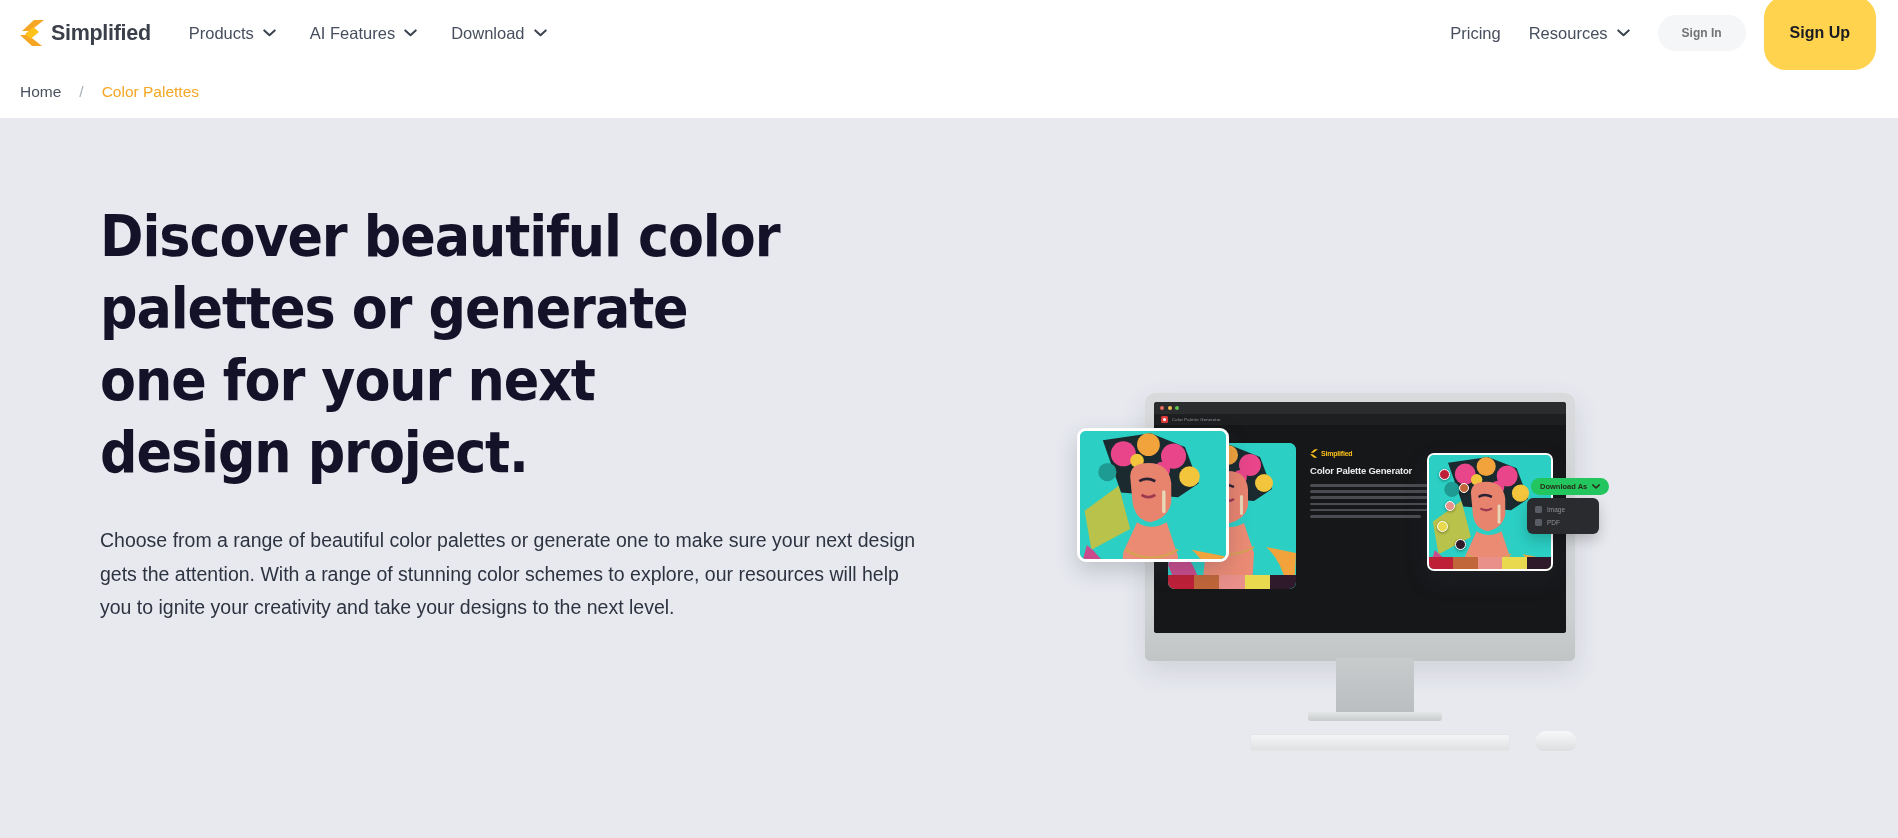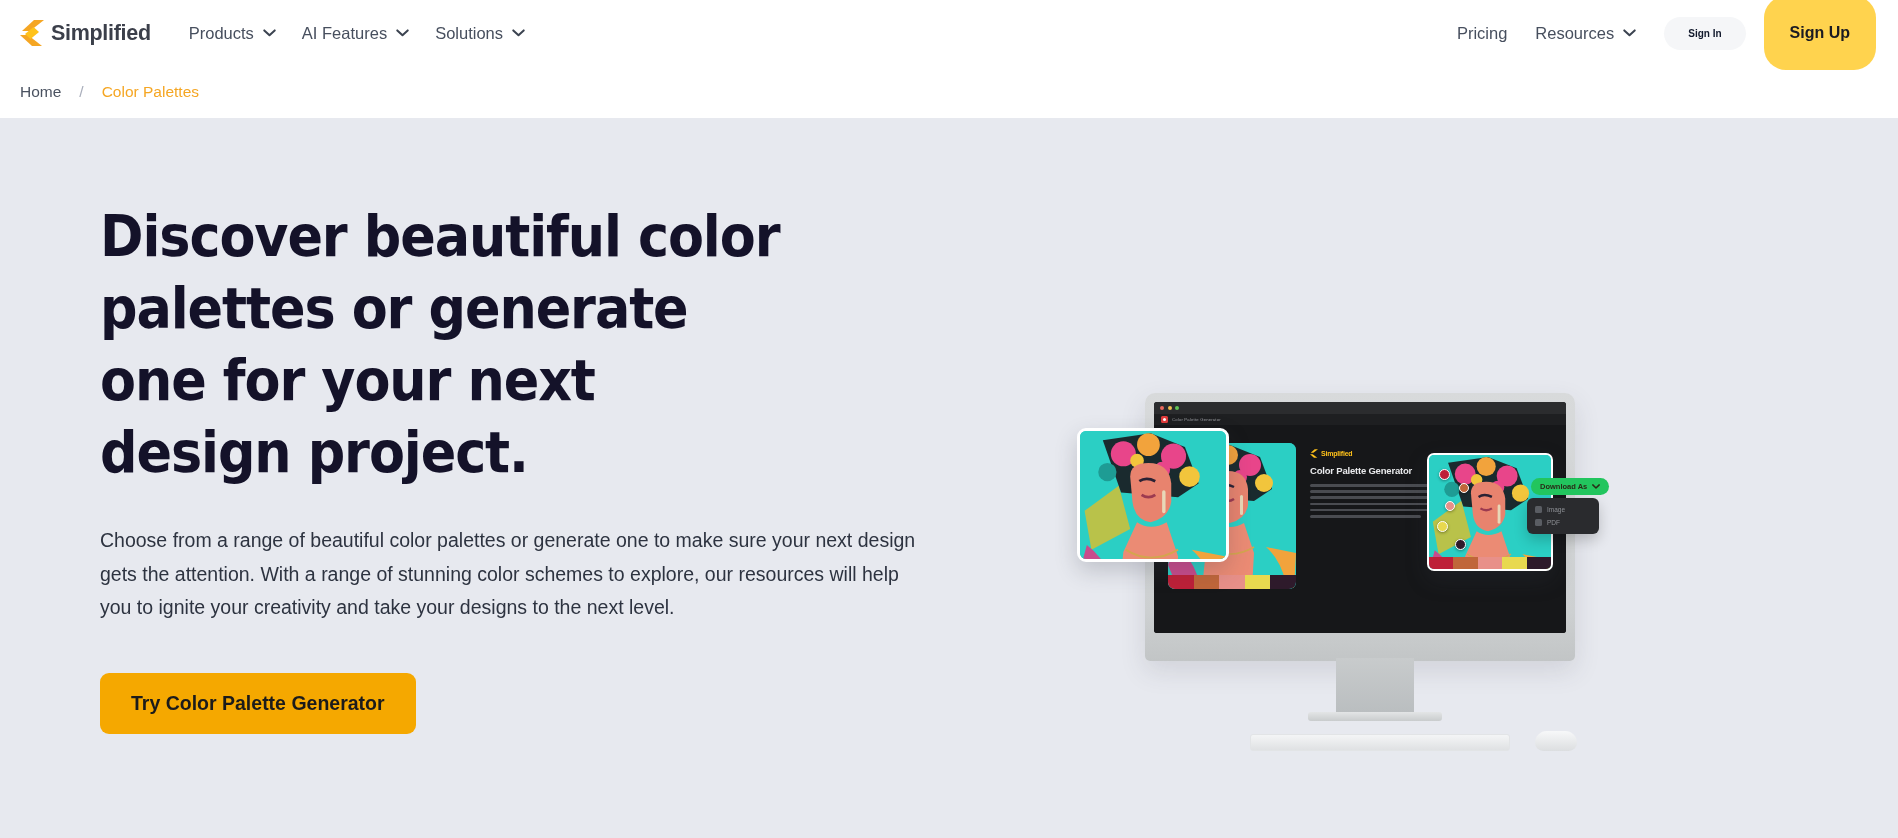--- a/index.html
+++ b/index.html
@@ -31,21 +31,21 @@
   }
   .brand-mark { width: 24px; height: 26px; display: block; flex: none; }
   .brand-name {
     font-size: 21.5px;
     font-weight: bold;
     color: #3b3f4a;
     letter-spacing: -0.3px;
     font-family: "Liberation Sans", sans-serif;
   }
 
-  .main-nav { display: flex; align-items: center; gap: 26px; }
+  .main-nav { display: flex; align-items: center; gap: 34px; }
   .nav-item {
     display: flex;
     align-items: center;
     gap: 9px;
     font-size: 16.5px;
     color: #474f5e;
     cursor: pointer;
     white-space: nowrap;
   }
   .chev {
@@ -56,25 +56,25 @@
 
   .header-right {
     margin-left: auto;
     display: flex;
     align-items: center;
     gap: 28px;
   }
   .header-right .nav-item { font-size: 16.5px; }
   .btn-signin {
     background: #f5f6f8;
-    color: #0f172a;
+    color: #737373;
     border: none;
     border-radius: 22px;
     padding: 11px 24px;
-    font-size: 10px;
+    font-size: 12px;
     font-weight: bold;
     cursor: pointer;
     font-family: "Liberation Sans", sans-serif;
   }
   .btn-signup {
     background: #FFD34E;
     color: #1a1a22;
     border: none;
     border-radius: 22px;
     padding: 28px 26px;
@@ -366,21 +366,21 @@
         <path d="M1.3 1.4 L6.5 6.3 L11.7 1.4" fill="none" stroke="#3b4350" stroke-width="2" stroke-linecap="round" stroke-linejoin="round"></path>
       </svg>
     </div>
     <div class="nav-item">
       <span>AI Features</span>
       <svg class="chev" viewBox="0 0 13 8">
         <path d="M1.3 1.4 L6.5 6.3 L11.7 1.4" fill="none" stroke="#3b4350" stroke-width="2" stroke-linecap="round" stroke-linejoin="round"></path>
       </svg>
     </div>
     <div class="nav-item">
-      <span>Solutions</span>
+      <span>Download</span>
       <svg class="chev" viewBox="0 0 13 8">
         <path d="M1.3 1.4 L6.5 6.3 L11.7 1.4" fill="none" stroke="#3b4350" stroke-width="2" stroke-linecap="round" stroke-linejoin="round"></path>
       </svg>
     </div>
   </nav>
 
   <div class="header-right">
     <div class="nav-item">
       <span>Pricing</span>
     </div>
@@ -400,21 +400,20 @@
   <span class="crumb-sep">/</span>
   <span class="crumb-current">Color Palettes</span>
 </div>
 
 <section class="hero">
   <div class="hero-inner">
 
     <div class="hero-copy">
       <h1 class="hero-title">Discover beautiful color palettes or generate one for your next design project.</h1>
       <p class="hero-sub">Choose from a range of beautiful color palettes or generate one to make sure your next design gets the attention. With a range of stunning color schemes to explore, our resources will help you to ignite your creativity and take your designs to the next level.</p>
-      <button class="cta">Try Color Palette Generator</button>
     </div>
 
     <div class="art">
 
       <div class="monitor-body">
         <div class="screen">
 
           <div class="chrome-bar">
             <i class="dot r"></i>
             <i class="dot y"></i>

